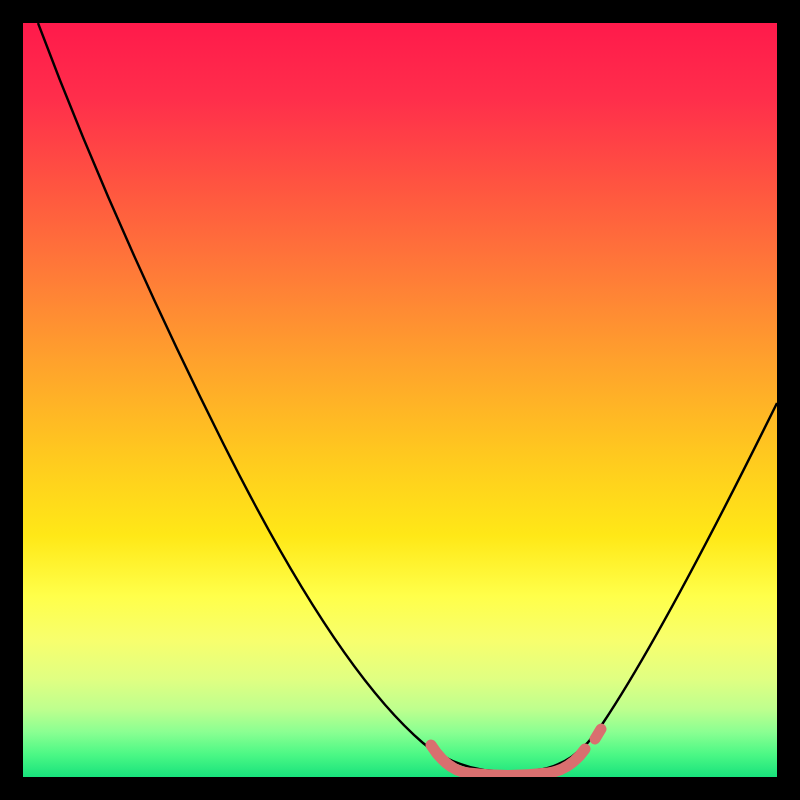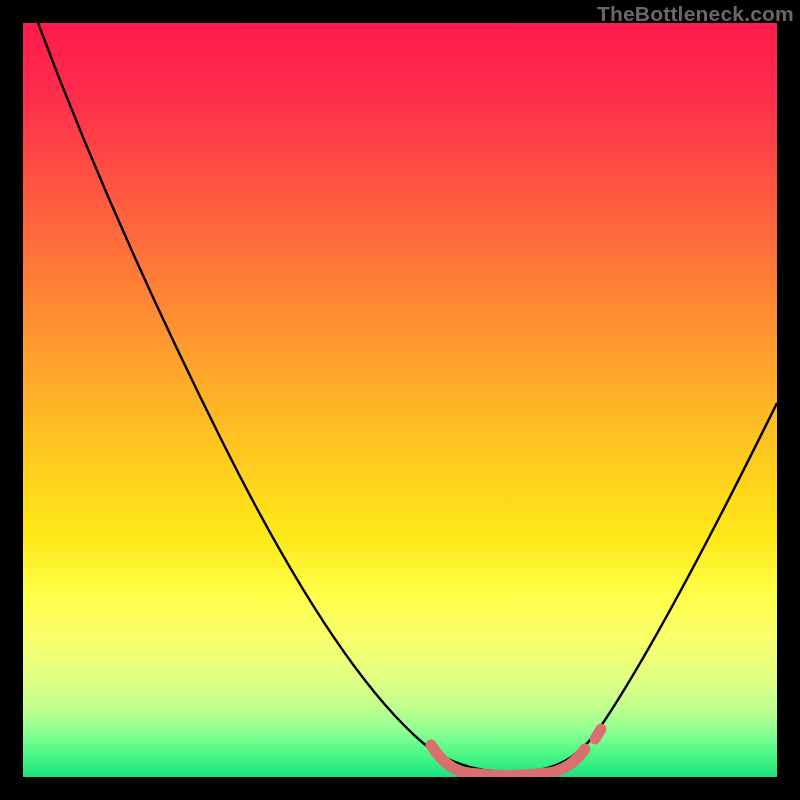--- a/index.html
+++ b/index.html
@@ -73,14 +73,13 @@
              C 430 745, 470 752, 510 748
              C 540 744, 560 730, 580 700
              C 620 640, 680 530, 754 380" fill="none" stroke="#000" stroke-width="2.4"></path>
     <path d="M 408 722
              C 418 738, 430 748, 445 750
              C 470 753, 500 753, 525 750
              C 540 748, 552 740, 562 726
              M 572 716 l 6 -10" fill="none" stroke="#d96f6f" stroke-width="11" stroke-linecap="round" stroke-linejoin="round"></path>
   </svg>
 
-  <div class="watermark">TheBottleneck.com</div>
 </div>
 
 </body></html>

